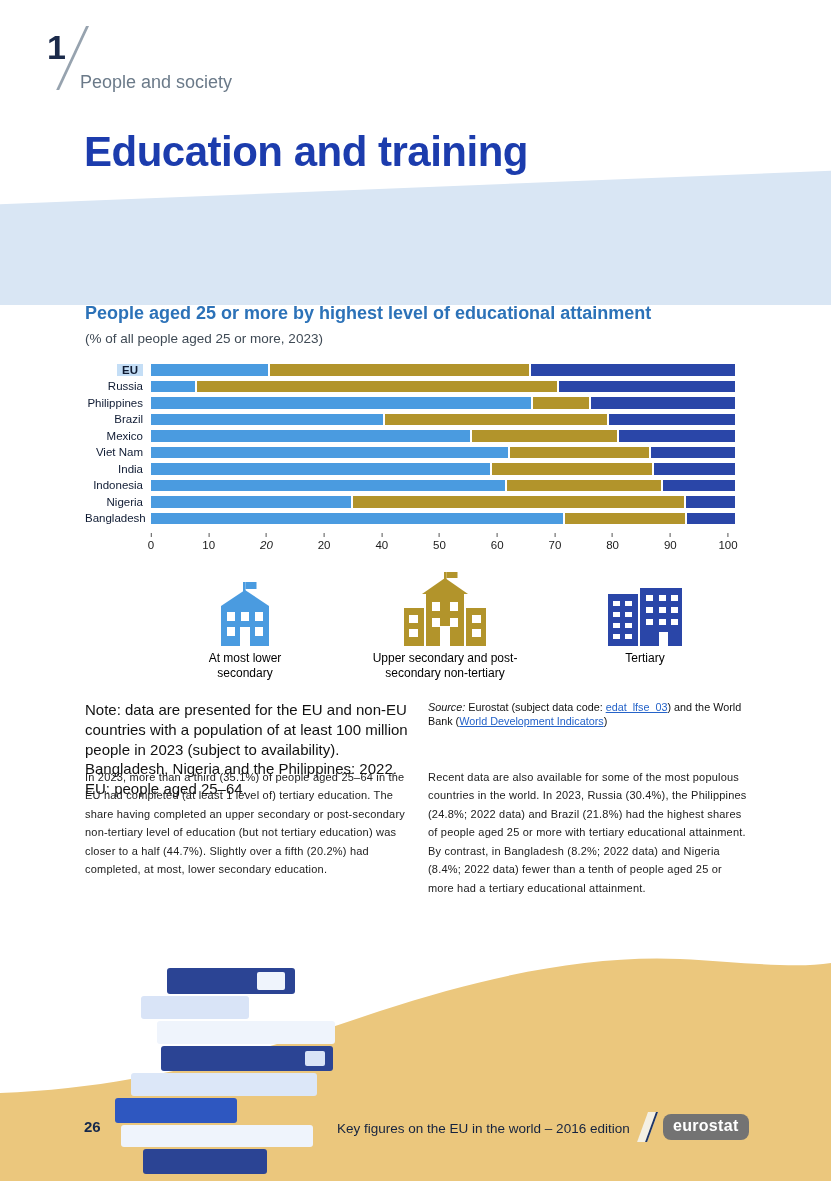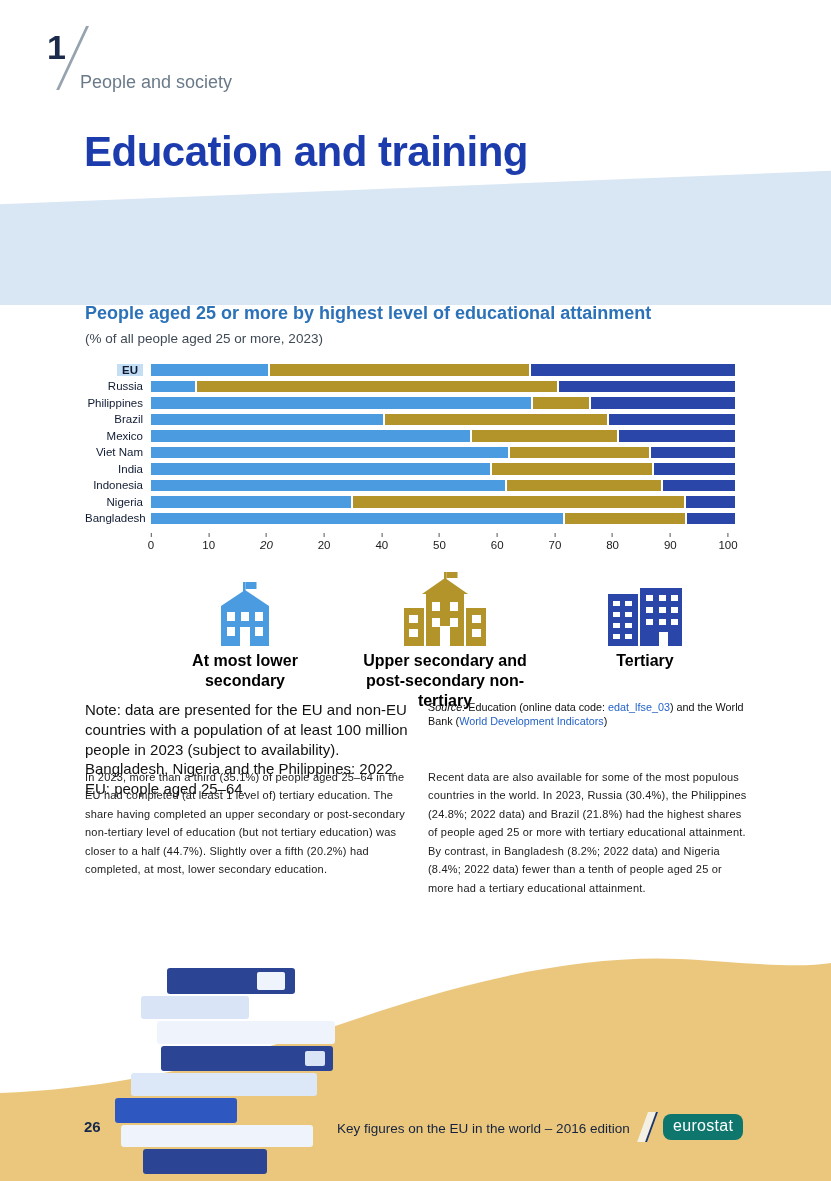--- a/index.html
+++ b/index.html
@@ -29,40 +29,40 @@
   .seg{height:100%;}
   
   #x-axis{position:absolute;left:85px;top:533px;width:650px;height:26px;}
   .axis-inner{position:relative;margin-left:66px;width:577px;height:100%;}
   .tick{position:absolute;top:0;transform:translateX(-50%);text-align:center;}
   .tick-mark{width:1px;height:4px;background:#555;margin:0 auto 2px;}
   .tick-num{font-size:11.5px;color:#1a1a1a;}
   
   .legend-item{position:absolute;top:566px;width:210px;text-align:center;}
   .icon-box{height:80px;display:flex;align-items:flex-end;justify-content:center;}
-  .legend-label{margin:5px auto 12px;font-size:16px;font-weight:700;color:#000;line-height:1.25;}
+  .legend-label{margin:5px auto 12px;font-size:12px;font-weight:400;color:#000;line-height:1.25;}
   .legend-label.w1{max-width:130px;}
   .legend-label.w2{max-width:185px;}
   
   .note-text{position:absolute;left:85px;top:700px;width:325px;font-size:15px;line-height:1.32;color:#111;}
   .source-text{position:absolute;left:428px;top:700px;width:320px;font-size:10.8px;line-height:1.32;color:#111;}
   .source-label{font-style:italic;}
-  .link{color:#2563C9;cursor:pointer;}
+  .link{color:#2563C9;text-decoration:underline;cursor:pointer;}
   
   .body-col{position:absolute;top:768px;font-size:11px;line-height:1.68;color:#202020;letter-spacing:0.2px;}
   .body-col.c1{left:85px;width:325px;}
   .body-col.c2{left:428px;width:322px;}
   
   .books{position:absolute;left:105px;top:962px;}
   .page-num{position:absolute;left:84px;top:1118px;font-size:15px;font-weight:700;color:#15284B;}
   .footer-title{position:absolute;left:337px;top:1121px;font-size:13.5px;color:#15233F;}
   .eurostat-logo{position:absolute;left:648px;top:1112px;display:flex;align-items:center;gap:5px;}
   .logo-slash{width:8px;height:30px;background:#F4F0E4;border-right:2px solid #1F3566;
               transform:skewX(-20deg);transform-origin:top;}
-  .logo-box{background:#0f766e;color:#fff;font-weight:400;font-size:16px;padding:3px 10px 5px;
+  .logo-box{background:#737373;color:#fff;font-weight:700;font-size:16px;padding:3px 10px 5px;
             border-radius:8px;letter-spacing:0.3px;}
 </style>
 </head>
 <body>
 
 <div class="page">
 
   <div class="blue-wedge"></div>
 
   <svg class="sand-wave" viewBox="0 0 831 230" width="831" height="230">
@@ -275,21 +275,21 @@
           <rect x="63" y="31" width="7" height="6" fill="#fff"></rect>
         <rect x="51" y="44" width="9" height="14" fill="#fff"></rect>
       </svg>
     </div>
     <div class="legend-label">Tertiary</div>
   </div>
 
   <p class="note-text" style="margin:0;">Note: data are presented for the EU and non-EU countries with a population of at least 100 million people in 2023 (subject to availability). Bangladesh, Nigeria and the Philippines: 2022. EU: people aged 25–64.</p>
 
   <p class="source-text" style="margin:0;">
-    <span class="source-label">Source:</span><span> Education (online data code: </span><span class="link">edat_lfse_03</span><span>) and the World Bank (</span><span class="link">World Development Indicators</span><span>)</span>
+    <span class="source-label">Source:</span><span> Eurostat (subject data code: </span><span class="link">edat_lfse_03</span><span>) and the World Bank (</span><span class="link">World Development Indicators</span><span>)</span>
   </p>
 
   <p class="body-col c1" style="margin:0;">In 2023, more than a third (35.1%) of people aged 25–64 in the EU had completed (at least 1 level of) tertiary education. The share having completed an upper secondary or post-secondary non-tertiary level of education (but not tertiary education) was closer to a half (44.7%). Slightly over a fifth (20.2%) had completed, at most, lower secondary education.</p>
   <p class="body-col c2" style="margin:0;">Recent data are also available for some of the most populous countries in the world. In 2023, Russia (30.4%), the Philippines (24.8%; 2022 data) and Brazil (21.8%) had the highest shares of people aged 25 or more with tertiary educational attainment. By contrast, in Bangladesh (8.2%; 2022 data) and Nigeria (8.4%; 2022 data) fewer than a tenth of people aged 25 or more had a tertiary educational attainment.</p>
 
   <svg class="books" viewBox="0 0 240 212" width="240" height="212">
     <rect x="62" y="6" width="128" height="26" rx="3" fill="#2B4494"></rect>
     <rect x="152" y="10" width="28" height="18" rx="2" fill="#EFF4FC"></rect>
     <rect x="36" y="34" width="108" height="23" rx="3" fill="#D9E4F7"></rect>
     <rect x="52" y="59" width="178" height="23" rx="3" fill="#EFF4FC"></rect>

